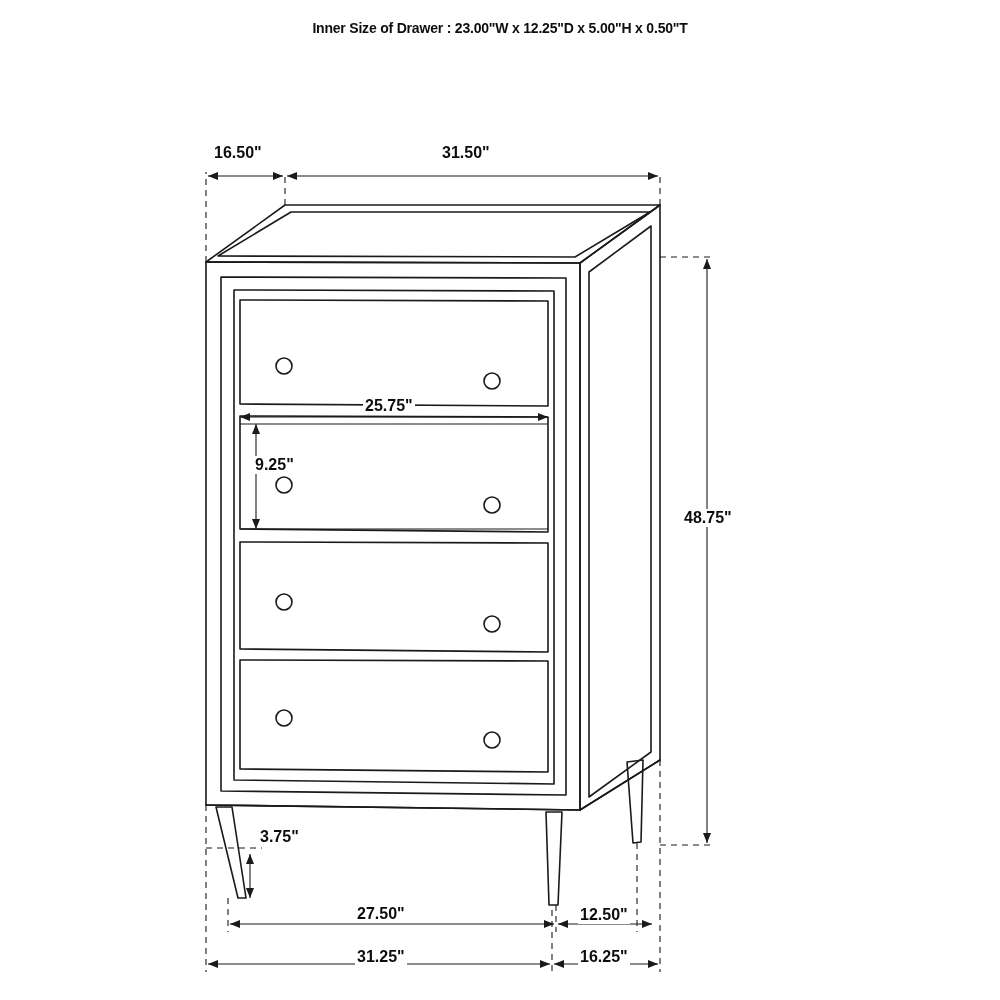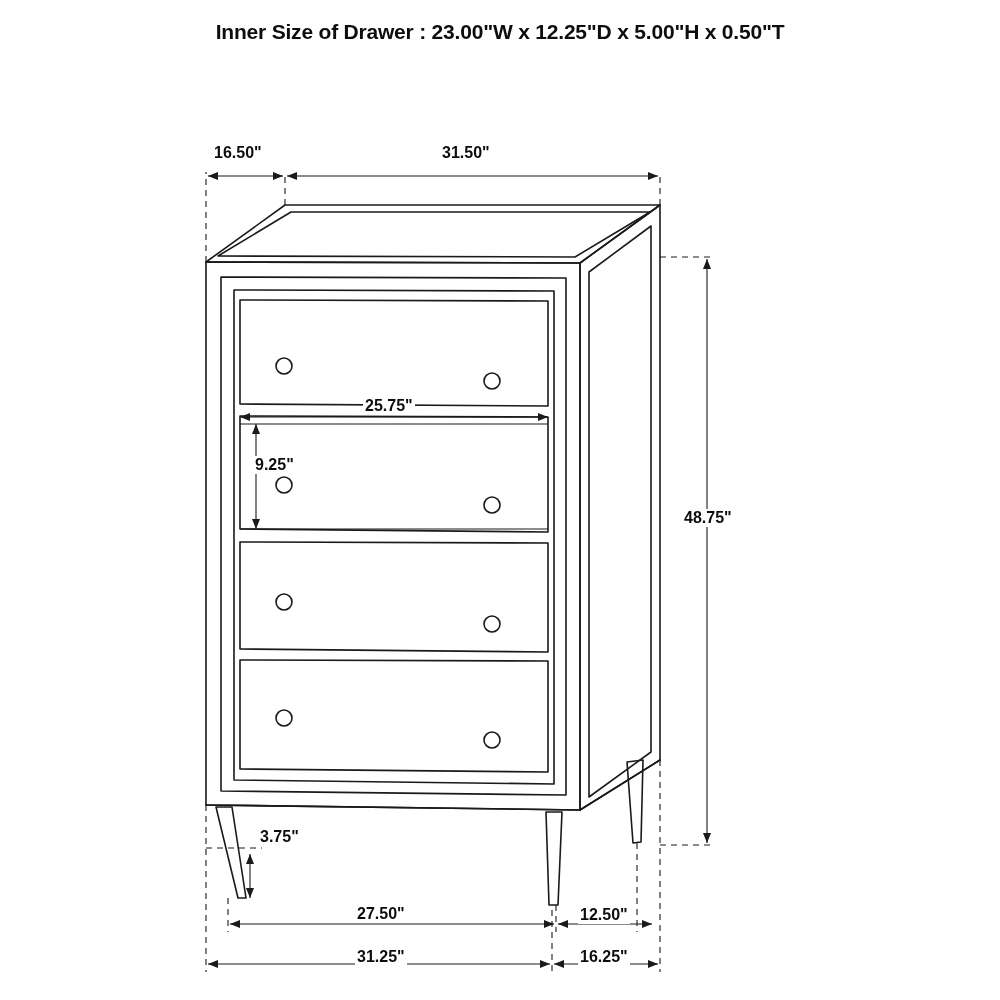--- a/index.html
+++ b/index.html
@@ -20,21 +20,21 @@
     left: 0; top: 0;
     width: 1000px;
     height: 1000px;
   }
   .title {
     position: absolute;
     left: 0;
     top: 20px;
     width: 1000px;
     text-align: center;
-    font-size: 21px;
+    font-size: 14px;
     font-weight: bold;
     letter-spacing: -0.2px;
     color: #0d0d0d;
   }
   svg.drawing {
     position: absolute;
     left: 0; top: 0;
     width: 1000px;
     height: 1000px;
   }

